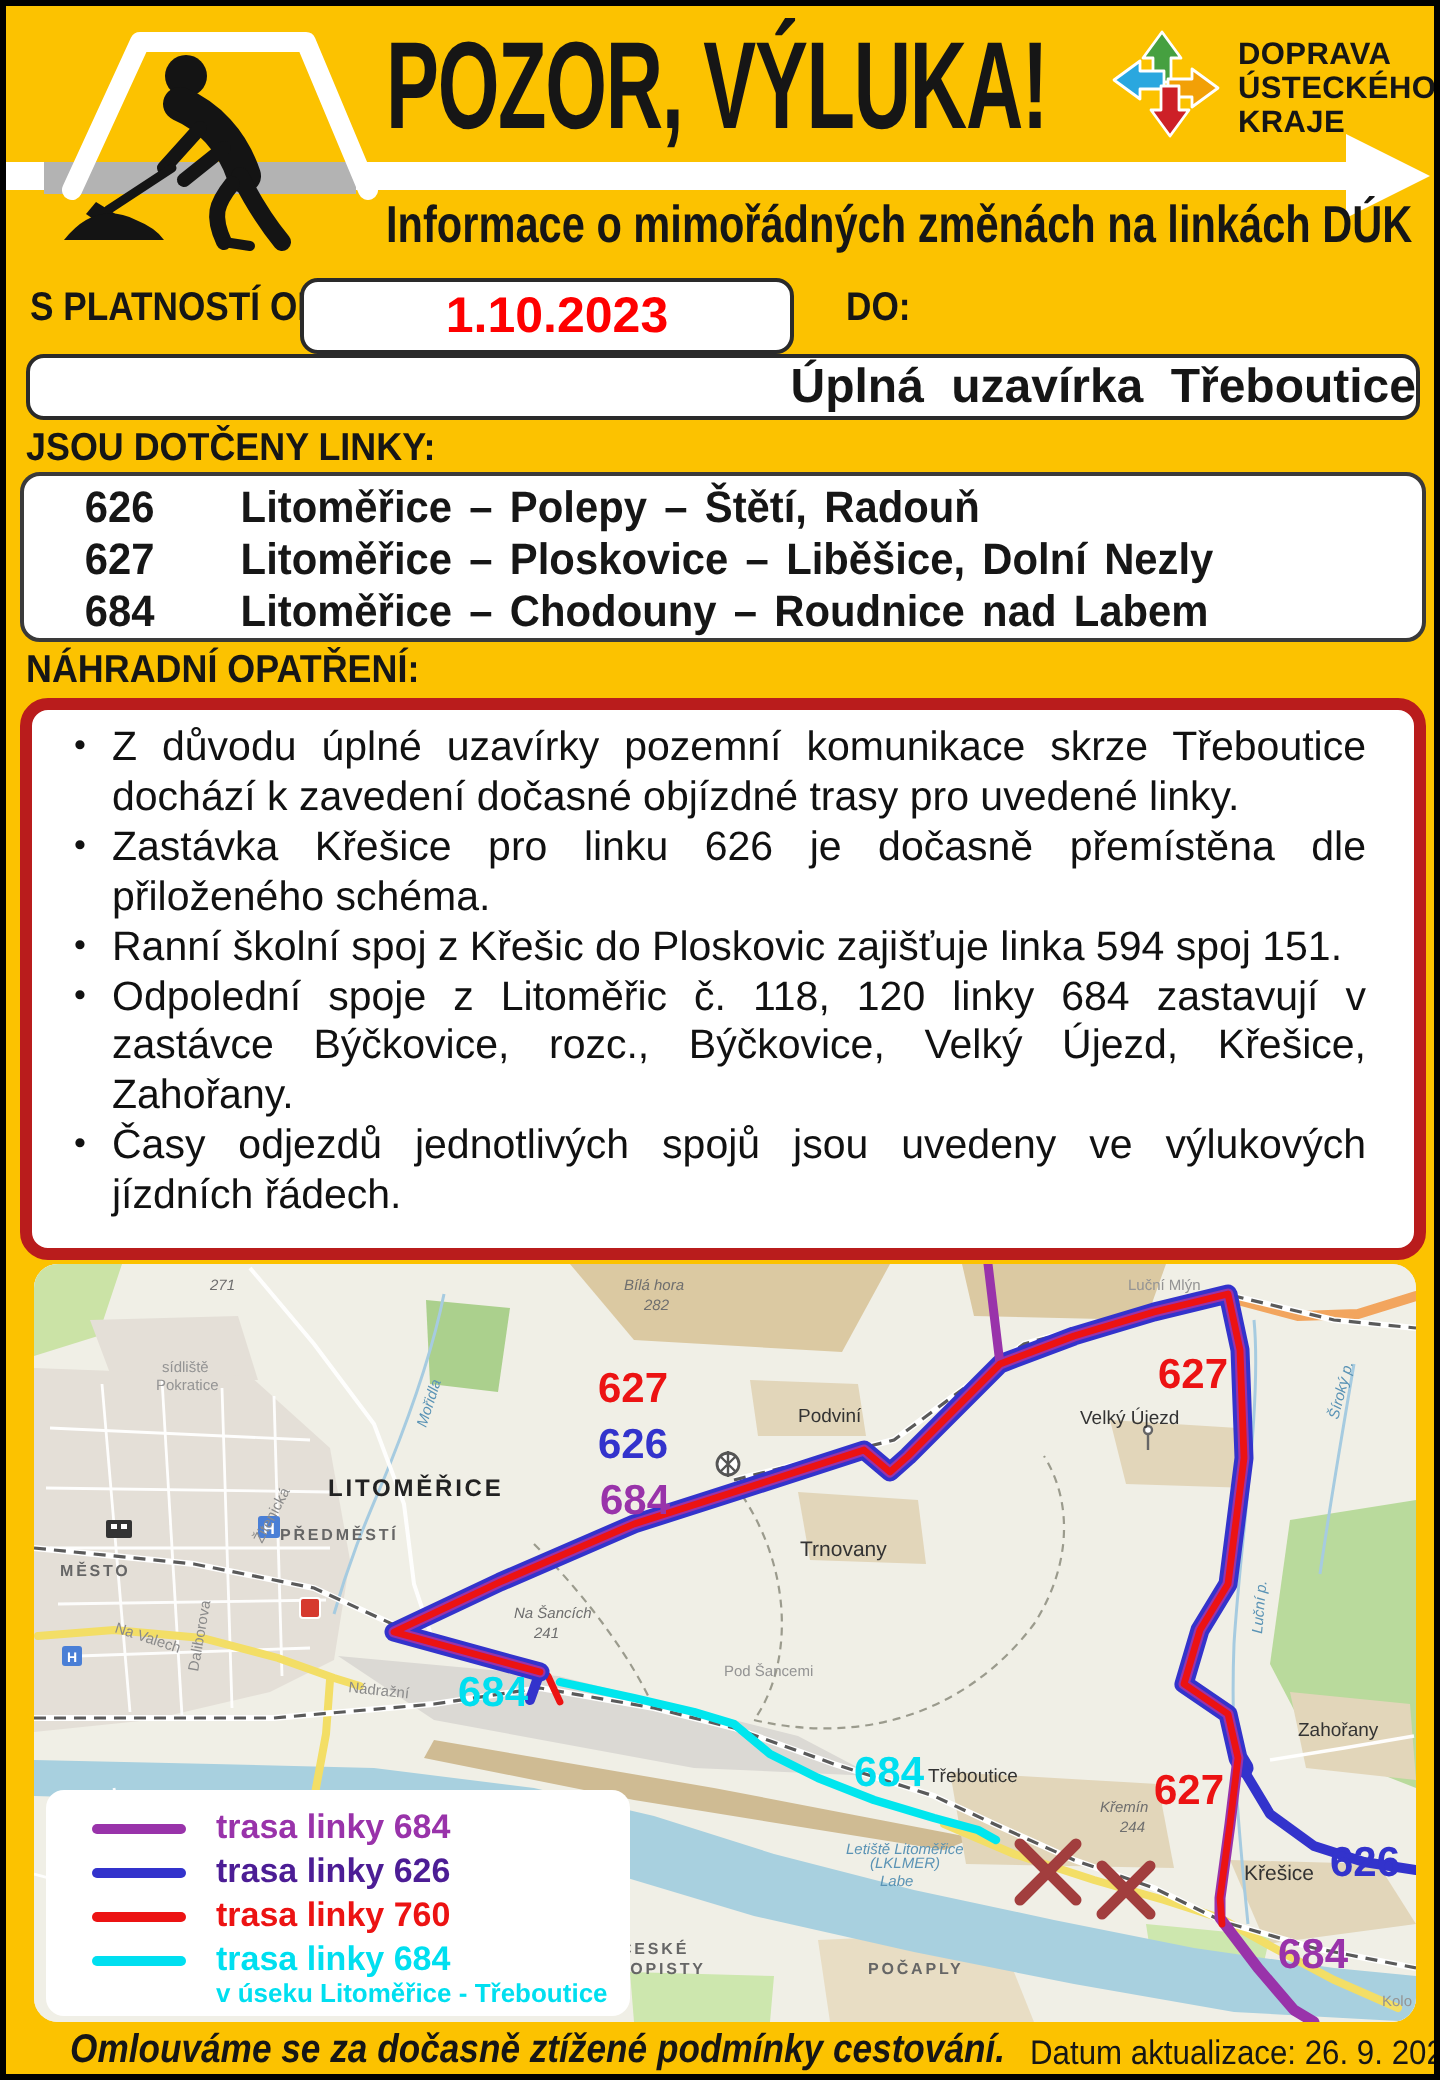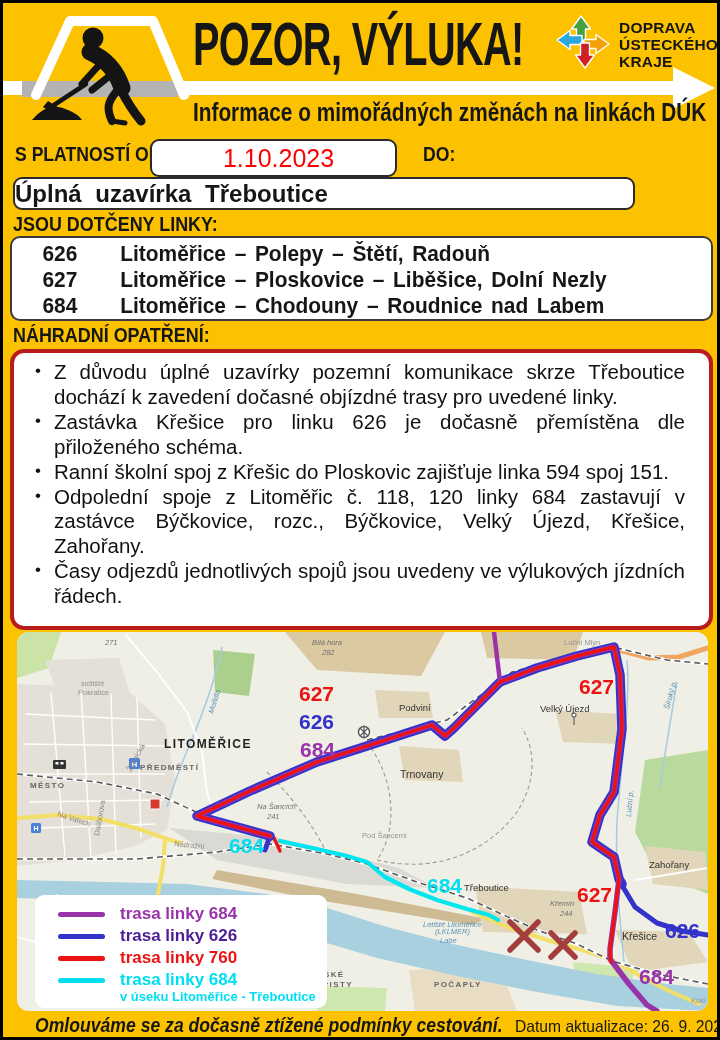--- a/index.html
+++ b/index.html
@@ -16,36 +16,36 @@
   #main-title{left:190px;top:8px;font-size:62px;font-weight:bold;letter-spacing:-1px;
     transform:scaleX(.64);line-height:1.05;}
   #subtitle{left:190px;top:94px;font-size:26px;font-weight:bold;transform:scaleX(.80);}
   #logo{left:551px;top:10px;display:flex;gap:7px;align-items:center;}
   #logo .lg-text{font-size:15.5px;font-weight:bold;line-height:1.08;letter-spacing:.2px;margin-top:7px;}
 
   
   .vlabel{font-size:20px;font-weight:bold;transform:scaleX(.88);transform-origin:0 0;}
   .datebox{background:#fff;border:2px solid #2a2a2a;border-radius:9px;height:34px;
     display:flex;align-items:center;justify-content:center;}
-  .dateval{color:#fe0000;font-size:25px;font-weight:normal;margin-left:10px;}
-
-  #closure-box{left:10px;top:174px;width:622px;height:33px;background:#fff;border:2px solid #2a2a2a;
-    border-radius:9px;display:flex;align-items:center;justify-content:flex-start;box-sizing:border-box;}
+  .dateval{color:#fe0000;font-size:25px;font-weight:bold;margin-left:10px;}
+
+  #closure-box{left:10px;top:174px;width:697px;height:33px;background:#fff;border:2px solid #2a2a2a;
+    border-radius:9px;display:flex;align-items:center;justify-content:flex-end;box-sizing:border-box;}
   #closure-box span{font-size:24px;font-weight:bold;word-spacing:7px;}
 
   .sec-label{font-size:19.5px;font-weight:bold;transform:scaleX(.92);transform-origin:0 0;white-space:nowrap;}
 
   #lines-box{left:7px;top:233px;width:703px;height:85px;background:#fff;border:2px solid #3a3a3a;
     border-radius:10px;box-sizing:border-box;padding:3px 0;}
   .line-row{display:flex;height:26px;align-items:center;font-size:22px;font-weight:bold;
     transform:scaleX(.95);transform-origin:0 50%;white-space:nowrap;}
   .line-num{margin-left:32px;width:82px;}
   .line-route{word-spacing:3px;}
 
-  #bullets-box{left:7px;top:346px;width:703px;height:281px;background:#fff;border:4px solid #b91c1c;
+  #bullets-box{left:7px;top:346px;width:703px;height:281px;background:#fff;border:6px solid #b91c1c;
     border-radius:14px;box-sizing:border-box;padding:7px 24px 0 16px;overflow:hidden;}
   #bullets-box ul{margin:0;padding:0 0 0 24px;list-style:none;}
   #bullets-box li{position:relative;font-size:20.5px;line-height:1.215;text-align:justify;color:#111;}
   #bullets-box li::before{content:"•";position:absolute;left:-19px;top:1px;font-size:17px;}
 
   
   #map-box{left:14px;top:629px;width:691px;height:379px;border-radius:12px;overflow:hidden;background:#f0efe6;}
   #map-box svg{display:block;}
   .t-city{font-size:12px;font-weight:bold;fill:#222;letter-spacing:1.4px;}
   .t-sub{font-size:8px;font-weight:bold;fill:#666;letter-spacing:1.4px;}
@@ -53,21 +53,21 @@
   .t-town-lg{font-size:10.5px;fill:#333;}
   .t-it{font-size:7.5px;font-style:italic;fill:#6e6e6e;}
   .t-gray{font-size:7.5px;fill:#949494;}
   .t-street{font-size:7.5px;fill:#8a8a8a;}
   .t-water{font-size:7.5px;font-style:italic;fill:#5a93b5;}
   .t-r627{font-size:21px;font-weight:bold;fill:#ec1313;}
   .t-r626{font-size:21px;font-weight:bold;fill:#3333cc;}
   .t-r684{font-size:21px;font-weight:bold;fill:#9933aa;}
   .t-r684c{font-size:21px;font-weight:bold;fill:#00dff0;}
 
-  #legend{left:18px;top:263px;width:292px;height:113px;background:#fff;border-radius:9px;
+  #legend{left:6px;top:263px;width:292px;height:113px;background:#fff;border-radius:9px;
     box-sizing:border-box;padding:8px 0 0 23px;}
   .leg-row{display:flex;align-items:center;height:22px;}
   .leg-sw{width:47px;height:5px;border-radius:3px;margin-right:15px;flex:none;}
   .leg-label{font-size:17px;font-weight:bold;white-space:nowrap;}
   .sw-684{background:#9933aa;} .lt-684{color:#9933aa;}
   .sw-626{background:#3333cc;} .lt-626{color:#4c1d95;}
   .sw-627{background:#ec1313;} .lt-627{color:#ec1313;}
   .sw-684c{background:#00dff0;} .lt-684c{color:#00dff0;}
   .leg-sub{font-size:13px;font-weight:bold;color:#00dff0;margin:-2px 0 0 62px;white-space:nowrap;}
 

